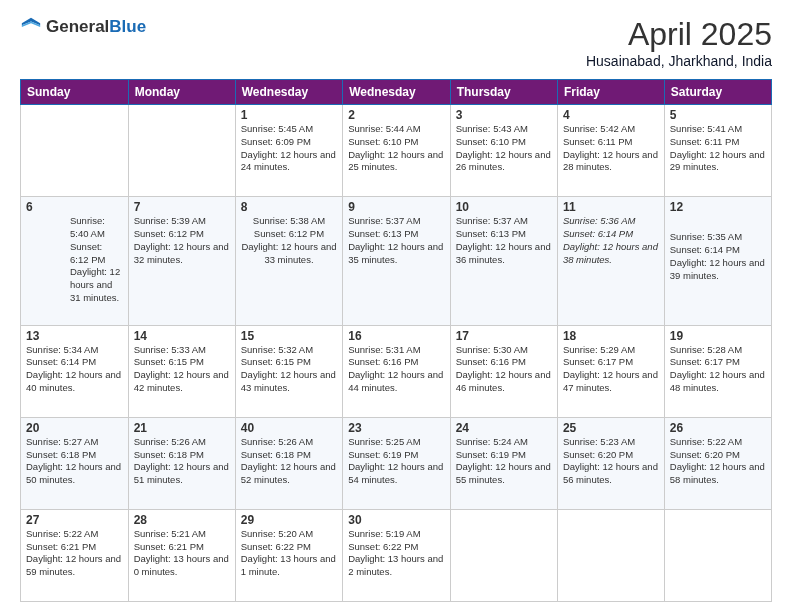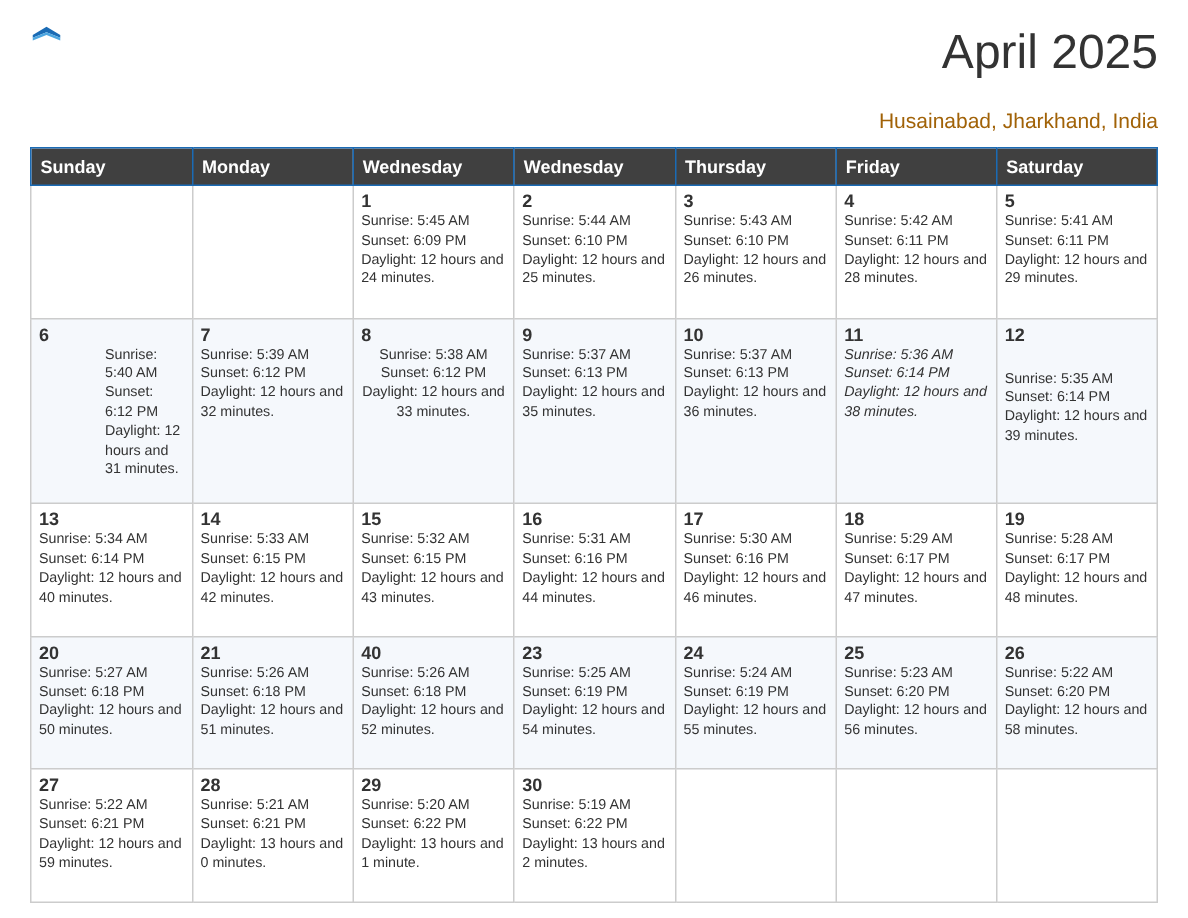--- a/index.html
+++ b/index.html
@@ -45,30 +45,29 @@
     .title-section {
       text-align: right;
     }
     .calendar-title {
       font-size: 32px;
       color: #333;
       font-weight: normal;
     }
     .calendar-subtitle {
       font-size: 14px;
-      color: #a16207;
-      margin-top: 19px;
+      color: #0f172a;
     }
     .calendar-table {
       width: 100%;
       border-collapse: collapse;
       flex: 1;
     }
     .calendar-table th {
-      background: #404040;
+      background: #701a75;
       color: #fff;
       font-size: 12px;
       font-weight: bold;
       padding: 5px 6px;
       text-align: left;
       border: 1px solid #1a6bb5;
     }
     .calendar-table td {
       border: 1px solid #ccc;
       vertical-align: top;
@@ -99,20 +98,23 @@
 </head>
 <body>
 
 <div class="page">
   <div class="header">
     <div class="logo">
       <svg class="logo-icon" viewBox="0 0 24 24" xmlns="http://www.w3.org/2000/svg">
         <polygon points="12,2 22,8 22,10 12,6 2,10 2,8" fill="#1a6bb5"></polygon>
         <polygon points="12,6 22,10 22,12 12,8 2,12 2,10" fill="#4da6e0"></polygon>
       </svg>
+      <div>
+        <span class="logo-text-general">General</span><span class="logo-text-blue">Blue</span>
+      </div>
     </div>
     <div class="title-section">
       <div class="calendar-title">April 2025</div>
       <div class="calendar-subtitle">Husainabad, Jharkhand, India</div>
     </div>
   </div>
 
   <table class="calendar-table">
     <thead>
       <tr>

